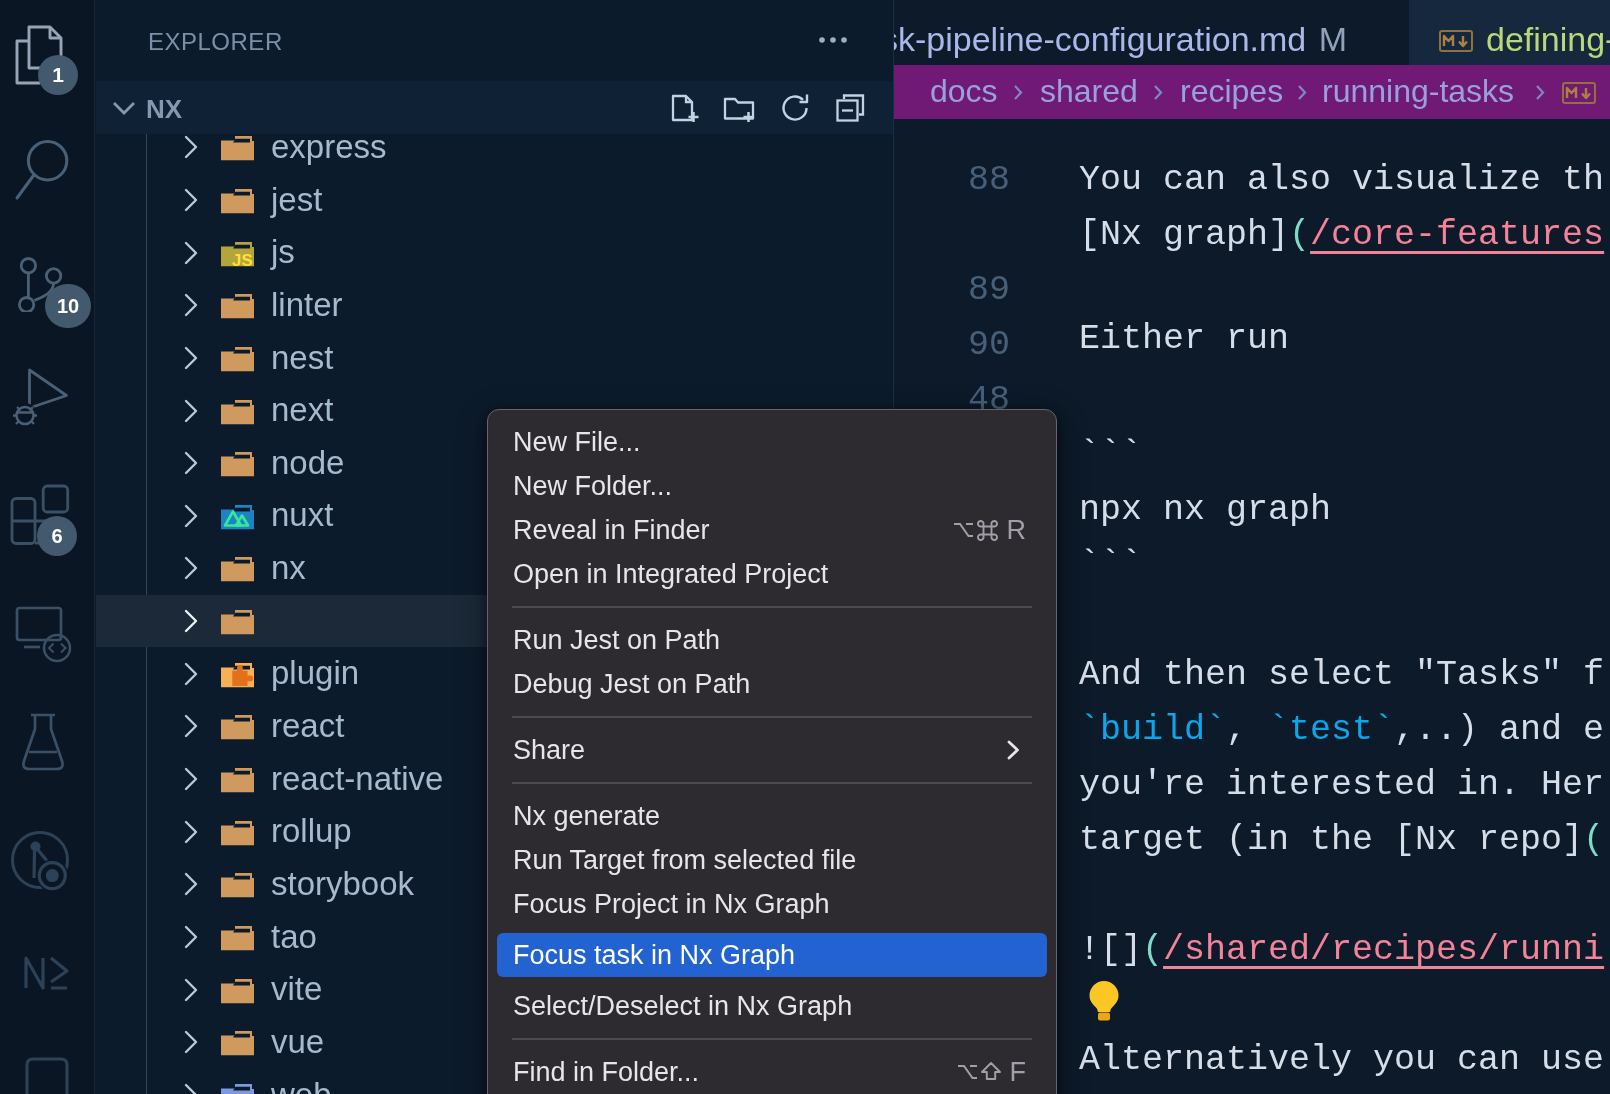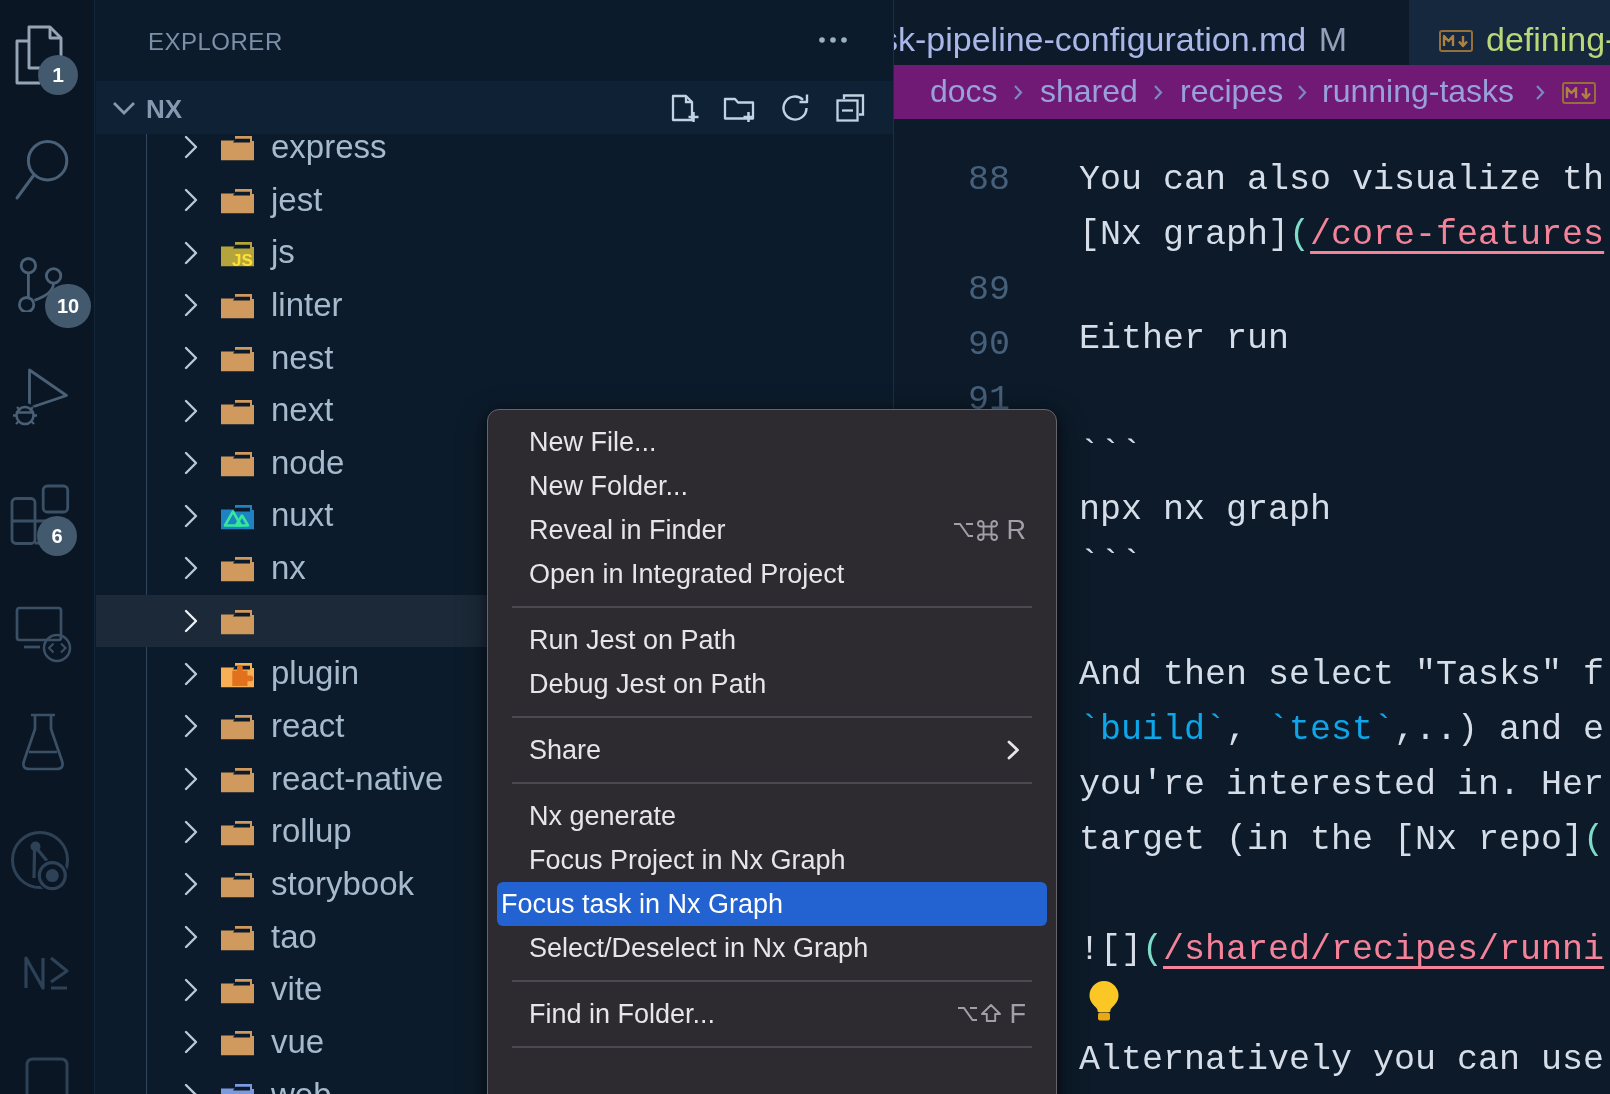--- a/index.html
+++ b/index.html
@@ -56,23 +56,23 @@
   .cl { position:absolute; left:185px; height:55px; line-height:55px;
     font-family:"Liberation Mono", monospace; font-size:35px; color:#d5dde8;
     white-space:pre; }
   .teal { color:#7edbc8; }
   .pink { color:#f4839a; text-decoration:underline; text-decoration-thickness:3px;
     text-underline-offset:7px; }
   .grn { color:#0ea5e9; }
   #menu { position:absolute; left:487px; top:409px; width:570px; height:715px;
     background:#2d2a30; border:1.5px solid #67646c; border-radius:12px;
     padding-top:10px; box-shadow:0 8px 30px rgba(0,0,0,0.45), 0 2px 10px rgba(0,0,0,0.35); }
-  .mi { position:relative; height:44px; line-height:44px; padding-left:41px;
+  .mi { position:relative; height:44px; line-height:44px; padding-left:25px;
     font-size:27px; color:#e8e5ea; white-space:pre; }
-  .mi.hl { margin:0 9px; padding-left:4px; background:#2263d1; border-radius:6px;
+  .mi.hl { margin:7px 9px; padding-left:16px; background:#2263d1; border-radius:6px;
     color:#ffffff; }
   .msep { height:2px; background:#4c4953; margin:10px 24px; }
   .mshort { position:absolute; right:30px; top:0; height:44px;
     display:flex; align-items:center; gap:2px; color:#a29fa8; font-size:27px; }
 </style>
 </head>
 <body>
 <div id="stage">
   <div id="actbar">
 <svg class="abs" style="left:13px;top:25px" width="52" height="60" viewBox="0 0 52 60">
@@ -395,21 +395,21 @@
           <path d="M24 6 V15 M20 11.5 L24 16 L28 11.5" stroke="#ad8044" stroke-width="2.4" fill="none" stroke-linejoin="round"></path>
         </svg>
     </div>
     <div id="code">
 <div class="ln" style="top:0px">88</div>
 <div class="cl" style="top:55px">[Nx graph]<span class="teal">(</span><span class="pink">/core-features</span></div>
 <div class="cl" style="top:0px">You can also visualize th</div>
 <div class="ln" style="top:110px">89</div>
 <div class="ln" style="top:165px">90</div>
 <div class="cl" style="top:159px">Either run</div>
-<div class="ln" style="top:220px">91</div>
+<div class="ln" style="top:220px">48</div>
 <div class="cl" style="top:275px">```</div>
 <div class="cl" style="top:330px">npx nx graph</div>
 <div class="cl" style="top:385px">```</div>
 <div class="cl" style="top:495px">And then select "Tasks" f</div>
 <div class="cl" style="top:550px"><span class="grn">`build`</span>, <span class="grn">`test`</span>,..) and e</div>
 <div class="cl" style="top:660px">target (in the [Nx repo]<span class="teal">(</span></div>
 <div class="cl" style="top:605px">you're interested in. Her</div>
 <div class="cl" style="top:770px">![]<span class="teal">(</span><span class="pink">/shared/recipes/runni</span></div>
 <svg class="abs" style="left:192px;top:827px" width="36" height="42" viewBox="0 0 36 42">
           <path d="M18 1 a14.5 14.5 0 0 1 14.5 14.5 c0 5.5 -3.2 8.6 -6 11.5 c-1.8 1.9 -2.3 3 -2.3 5 h-12.4 c0 -2 -0.5 -3.1 -2.3 -5 c-2.8 -2.9 -6 -6 -6 -11.5 A14.5 14.5 0 0 1 18 1 Z" fill="#fac725"></path>
@@ -429,20 +429,21 @@
 <div class="mi">Open in Integrated Project</div>
 <div class="msep"></div>
 <div class="mi">Run Jest on Path</div>
 <div class="mi">Debug Jest on Path</div>
 <div class="msep"></div>
 <div class="mi">Share<span class="mshort" style="right:36px"><svg width="14" height="22" viewBox="0 0 14 22">
             <path d="M3 3 L11.5 11 L3 19" stroke="#e8e5ea" stroke-width="2.8" fill="none" stroke-linecap="round" stroke-linejoin="round"></path>
           </svg></span></div>
 <div class="msep"></div>
 <div class="mi">Nx generate</div>
+<div class="mi">Run Target from selected file</div>
 <div class="mi">Focus Project in Nx Graph</div>
 <div class="mi hl">Focus task in Nx Graph</div>
 <div class="mi">Select/Deselect in Nx Graph</div>
 <div class="msep"></div>
 <div class="mi">Find in Folder...<span class="mshort"><svg width="22" height="20" viewBox="0 0 22 20">
             <path d="M2 4 h6 l8.5 12 h4.5 M14 4 h7" stroke="#a29fa8" stroke-width="2" fill="none"></path>
           </svg><svg width="22" height="22" viewBox="0 0 22 22">
             <path d="M11 2 L20 11 H15.2 V18 H6.8 V11 H2 Z" stroke="#a29fa8" stroke-width="1.9" fill="none" stroke-linejoin="round"></path>
           </svg><span style="margin-left:6px">F</span></span></div>
 <div class="msep"></div>

